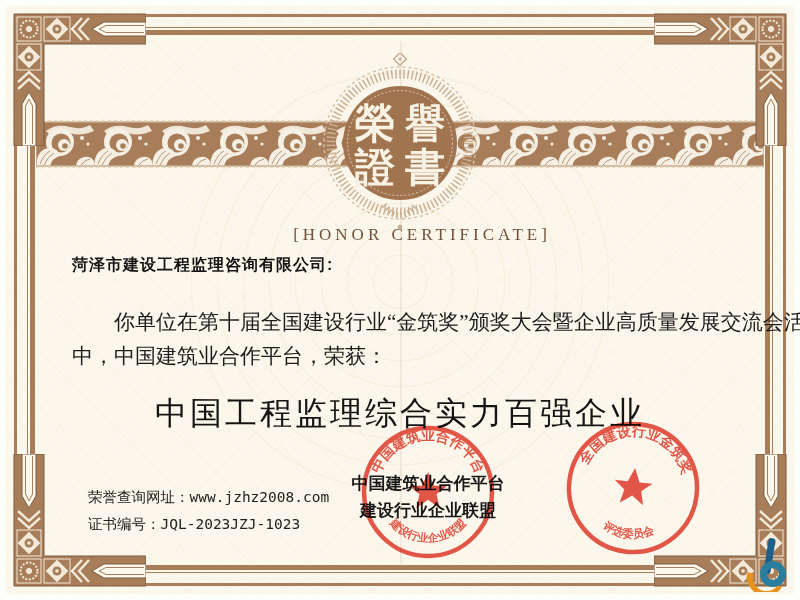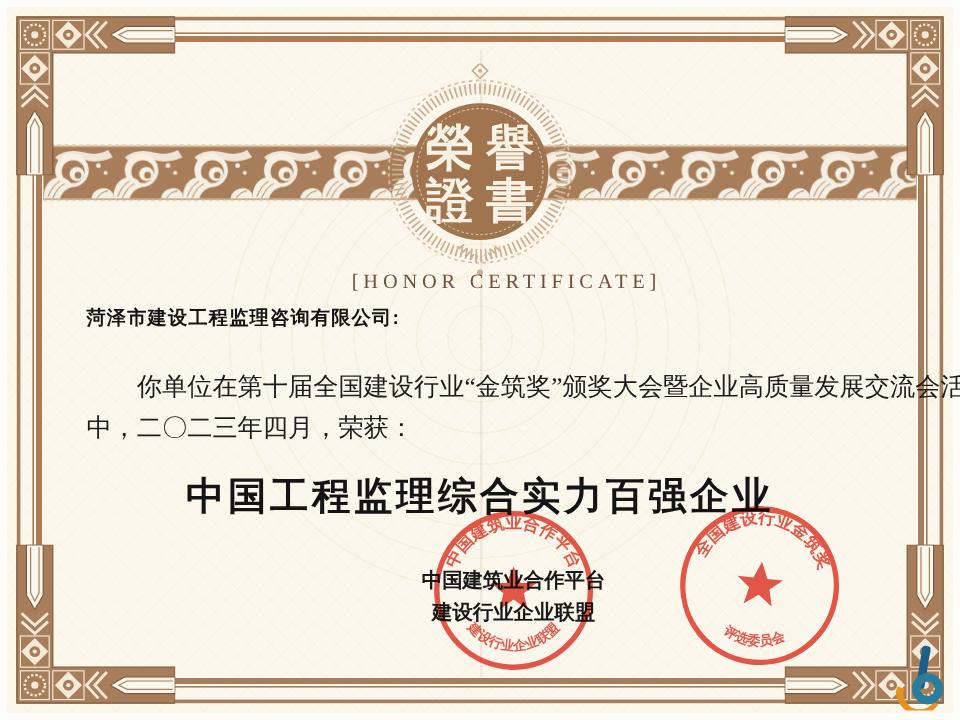--- a/index.html
+++ b/index.html
@@ -38,21 +38,21 @@
   .subtitle{position:absolute;left:0;right:0;top:219px;text-align:center;
             font-family:"Liberation Serif",serif;font-size:17px;letter-spacing:4px;
             color:#6f503a;z-index:3;margin-left:44px;}
   .recipient{position:absolute;left:66px;top:249px;font-size:16px;font-weight:bold;
              color:#141414;letter-spacing:1px;z-index:3;}
   .body-text{position:absolute;left:66px;right:56px;top:299px;
              font-family:"Liberation Serif",serif;font-size:21px;line-height:34px;
              color:#1c1c1c;z-index:3;}
   .body-line1{text-indent:2em;white-space:nowrap;}
   .award{position:absolute;left:0;right:0;top:386px;text-align:center;font-size:32px;
-         font-weight:bold;letter-spacing:3px;color:#141414;z-index:3;}
+         font-weight:normal;letter-spacing:3px;color:#141414;z-index:3;}
 
   .foot-left{position:absolute;left:82px;top:478px;font-size:14.5px;color:#222;
              line-height:27px;z-index:3;}
   .mono{font-family:"DejaVu Sans Mono",monospace;}
   .issuer-center{position:absolute;left:322px;width:200px;top:464px;text-align:center;
              font-family:"Liberation Serif",serif;font-weight:bold;font-size:17px;
              line-height:27px;color:#181818;z-index:3;}
   .issuer-right{position:absolute;left:491px;width:262px;top:461px;text-align:center;
              font-family:"Liberation Serif",serif;font-weight:bold;font-size:17px;
              line-height:26px;color:#181818;z-index:3;}
@@ -164,25 +164,29 @@
       <path d="M-16,62 Q0,84 16,62" fill="none" stroke="#cbb093" stroke-width="6" stroke-dasharray="1.5 2.6"></path>
       <circle cy="84" r="2.4" fill="#cbb093"></circle>
     </svg>
 
     <div class="subtitle">[HONOR CERTIFICATE]</div>
 
     <div class="recipient">菏泽市建设工程监理咨询有限公司:</div>
 
     <div class="body-text">
       <div class="body-line1">你单位在第十届全国建设行业“金筑奖”颁奖大会暨企业高质量发展交流会活动</div>
-      <div class="body-line2">中，二〇二三年四月，荣获：</div>
+      <div class="body-line2">中，中国建筑业合作平台，荣获：</div>
     </div>
 
     <div class="award">中国工程监理综合实力百强企业</div>
 
+    <div class="foot-left">
+      <div><span>荣誉查询网址：</span><span class="mono">www.jzhz2008.com</span></div>
+      <div><span>证书编号：</span><span class="mono">JQL-2023JZJ-1023</span></div>
+    </div>
 
     <div class="issuer-center">
       <div>中国建筑业合作平台</div>
       <div>建设行业企业联盟</div>
     </div>
 
 
     <svg class="seal seal-center" viewBox="-75 -75 150 150">
       <circle r="64" fill="none" stroke="#e23c2e" stroke-width="4.5"></circle>
       <polygon fill="#e23c2e" points="0,-20 5.88,-6.18 19.02,-6.18 8.51,2.36 11.76,16.18 0,7.64 -11.76,16.18 -8.51,2.36 -19.02,-6.18 -5.88,-6.18"></polygon>

